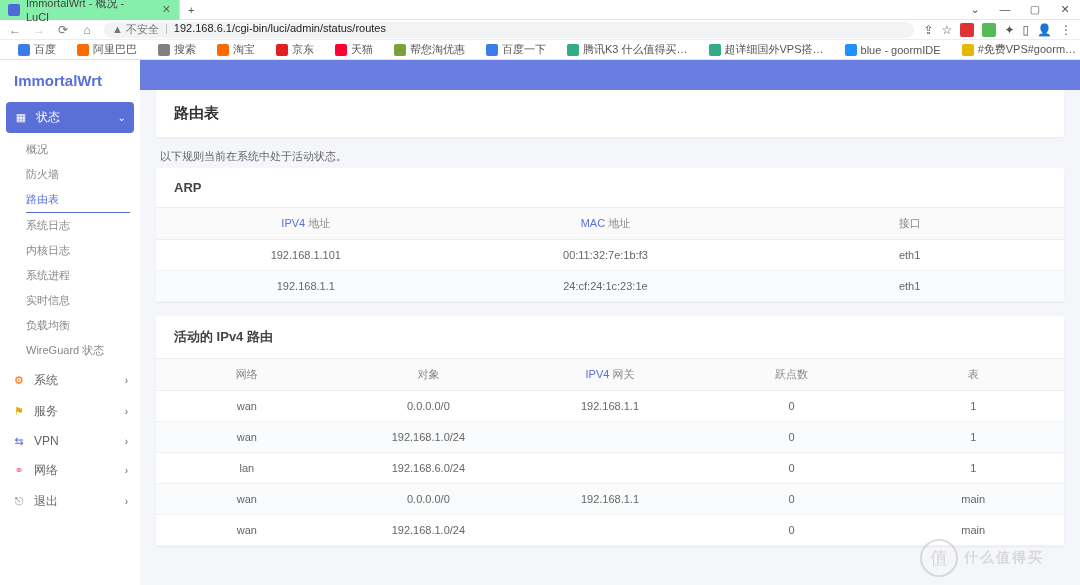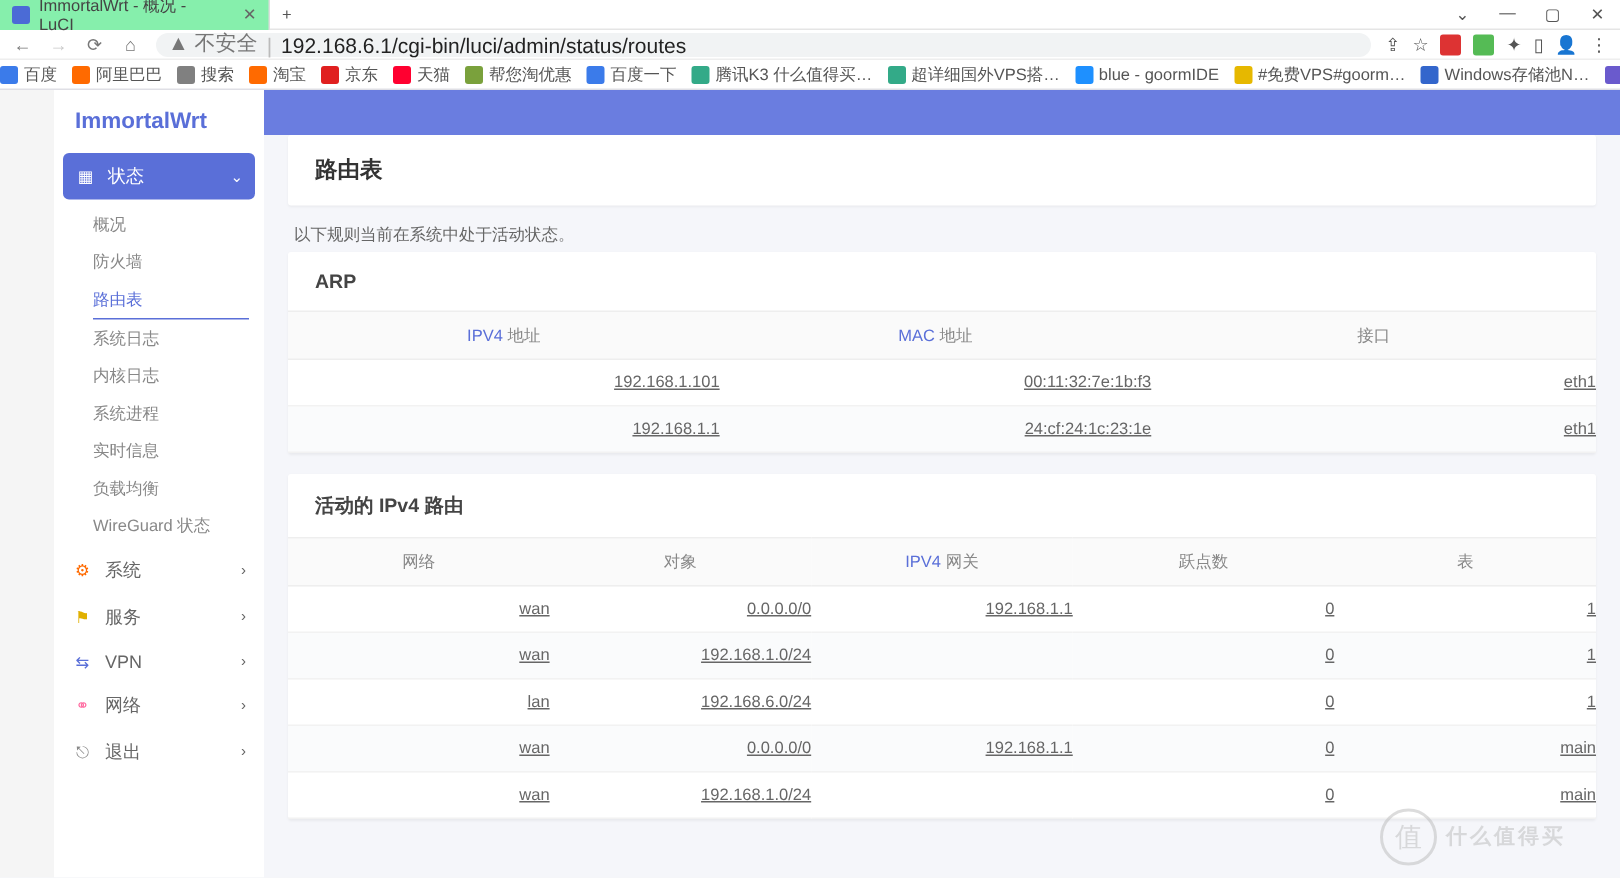--- a/index.html
+++ b/index.html
@@ -9,32 +9,32 @@
 .titlebar { height:20px; background:#fff; border-bottom:1px solid #e5e5e5; display:flex; align-items:center; font-size:11px; color:#444; }
 .tab { height:20px; background:#86efac; display:flex; align-items:center; padding:0 8px; gap:6px; border-right:1px solid #ddd; max-width:180px; }
 .tab .fav { width:12px; height:12px; background:#4b6bd6; border-radius:2px; }
 .tab .close { margin-left:6px; color:#666; cursor:pointer; }
 .newtab { padding:0 8px; color:#555; }
 .winbtns { margin-left:auto; display:flex; }
 .winbtns span { width:30px; text-align:center; color:#555; }
 
 .addrbar { height:20px; background:#fff; border-bottom:1px solid #eee; display:flex; align-items:center; gap:10px; padding:0 8px; font-size:12px; color:#555; }
 .addrbar .nav-ico { width:14px; text-align:center; color:#777; }
-.addrbox { flex:1; display:flex; align-items:flex-end; background:#f1f3f4; border-radius:10px; height:16px; padding:0 8px; gap:6px; font-size:14px; color:#555; }
+.addrbox { flex:1; display:flex; align-items:flex-start; background:#f1f3f4; border-radius:10px; height:16px; padding:0 8px; gap:6px; font-size:11px; color:#555; }
 .addrbox .warn { color:#777; }
 .addrbox .url { color:#222; }
 .addr-right { display:flex; gap:8px; align-items:center; }
 .ext { width:14px; height:14px; border-radius:2px; }
 
-.bookbar { height:20px; background:#fff; border-bottom:1px solid #dfdfe5; display:flex; align-items:center; gap:10px; padding:0 0; font-size:11px; color:#555; overflow:hidden; }
+.bookbar { height:20px; background:#fff; border-bottom:1px solid #dfdfe5; display:flex; align-items:center; gap:21px; padding:0 18px; font-size:11px; color:#555; overflow:hidden; }
 .bk { display:flex; align-items:center; gap:4px; white-space:nowrap; }
 .bk .ico { width:12px; height:12px; border-radius:2px; }
 
 
-.app { position:absolute; top:60px; left:0; right:0; bottom:0; background:#f5f6fa;margin-left:36px; }
+.app { position:absolute; top:60px; left:0; right:0; bottom:0; background:#f5f6fa; }
 .sidebar { position:absolute; left:0; top:0; bottom:0; width:140px; background:#fff; }
 .brand { height:40px; display:flex; align-items:center; padding:0 14px; color:#5a6fd8; font-weight:700; font-size:15px; }
 .menu { font-size:12px; }
 .menu-item { display:flex; align-items:center; padding:7px 12px; gap:8px; color:#666; cursor:pointer; }
 .menu-item.active { background:#5a6fd8; color:#fff; border-radius:4px; margin:2px 6px; padding:7px 8px; }
 .menu-item .chev { margin-left:auto; font-size:10px; }
 .submenu { padding:2px 0; }
 .submenu-item { padding:5px 10px 5px 26px; color:#888; font-size:11px; cursor:pointer; }
 .submenu-item.sel { color:#5a6fd8; border-bottom:1px solid #5a6fd8; margin:0 10px 0 26px; padding-left:0; }
 .mico { width:14px; height:14px; display:flex; align-items:center; justify-content:center; font-size:11px; }
@@ -45,21 +45,21 @@
 .panel { background:#fff; border-radius:2px; margin-top:0; box-shadow:0 1px 2px rgba(0,0,0,.05); }
 .panel-hd { padding:14px 18px; font-size:15px; font-weight:700; color:#333; }
 .panel-desc { padding:0 18px 14px 18px; font-size:11px; color:#666; }
 .section-hd { padding:12px 18px; font-size:13px; font-weight:700; color:#444; }
 
 table { width:100%; border-collapse:collapse; font-size:11px; }
 thead td { background:#fafafa; color:#888; padding:8px 0; text-align:center; border-top:1px solid #eee; border-bottom:1px solid #eee; }
 thead .lk { color:#5a6fd8; }
 tbody tr { border-bottom:1px solid #f2f2f2; }
 tbody tr:nth-child(even) { background:#fafbfc; }
-tbody td { padding:9px 0; text-align:right; color:#666;text-decoration:underline; }
+tbody td { padding:9px 0; text-align:center; color:#666; }
 
 .spacer { height:14px; }
 
 .watermark { position:absolute; right:10px; bottom:6px; width:150px; height:42px; opacity:.5; display:flex; align-items:center; gap:6px; }
 .wm-circ { width:38px; height:38px; border:2px solid #bbb; border-radius:50%; display:flex; align-items:center; justify-content:center; font-size:18px; color:#bbb; }
 .wm-txt { color:#bbb; font-size:14px; font-weight:700; letter-spacing:2px;text-align:right; }
 </style>
 </head>
 <body>
 

